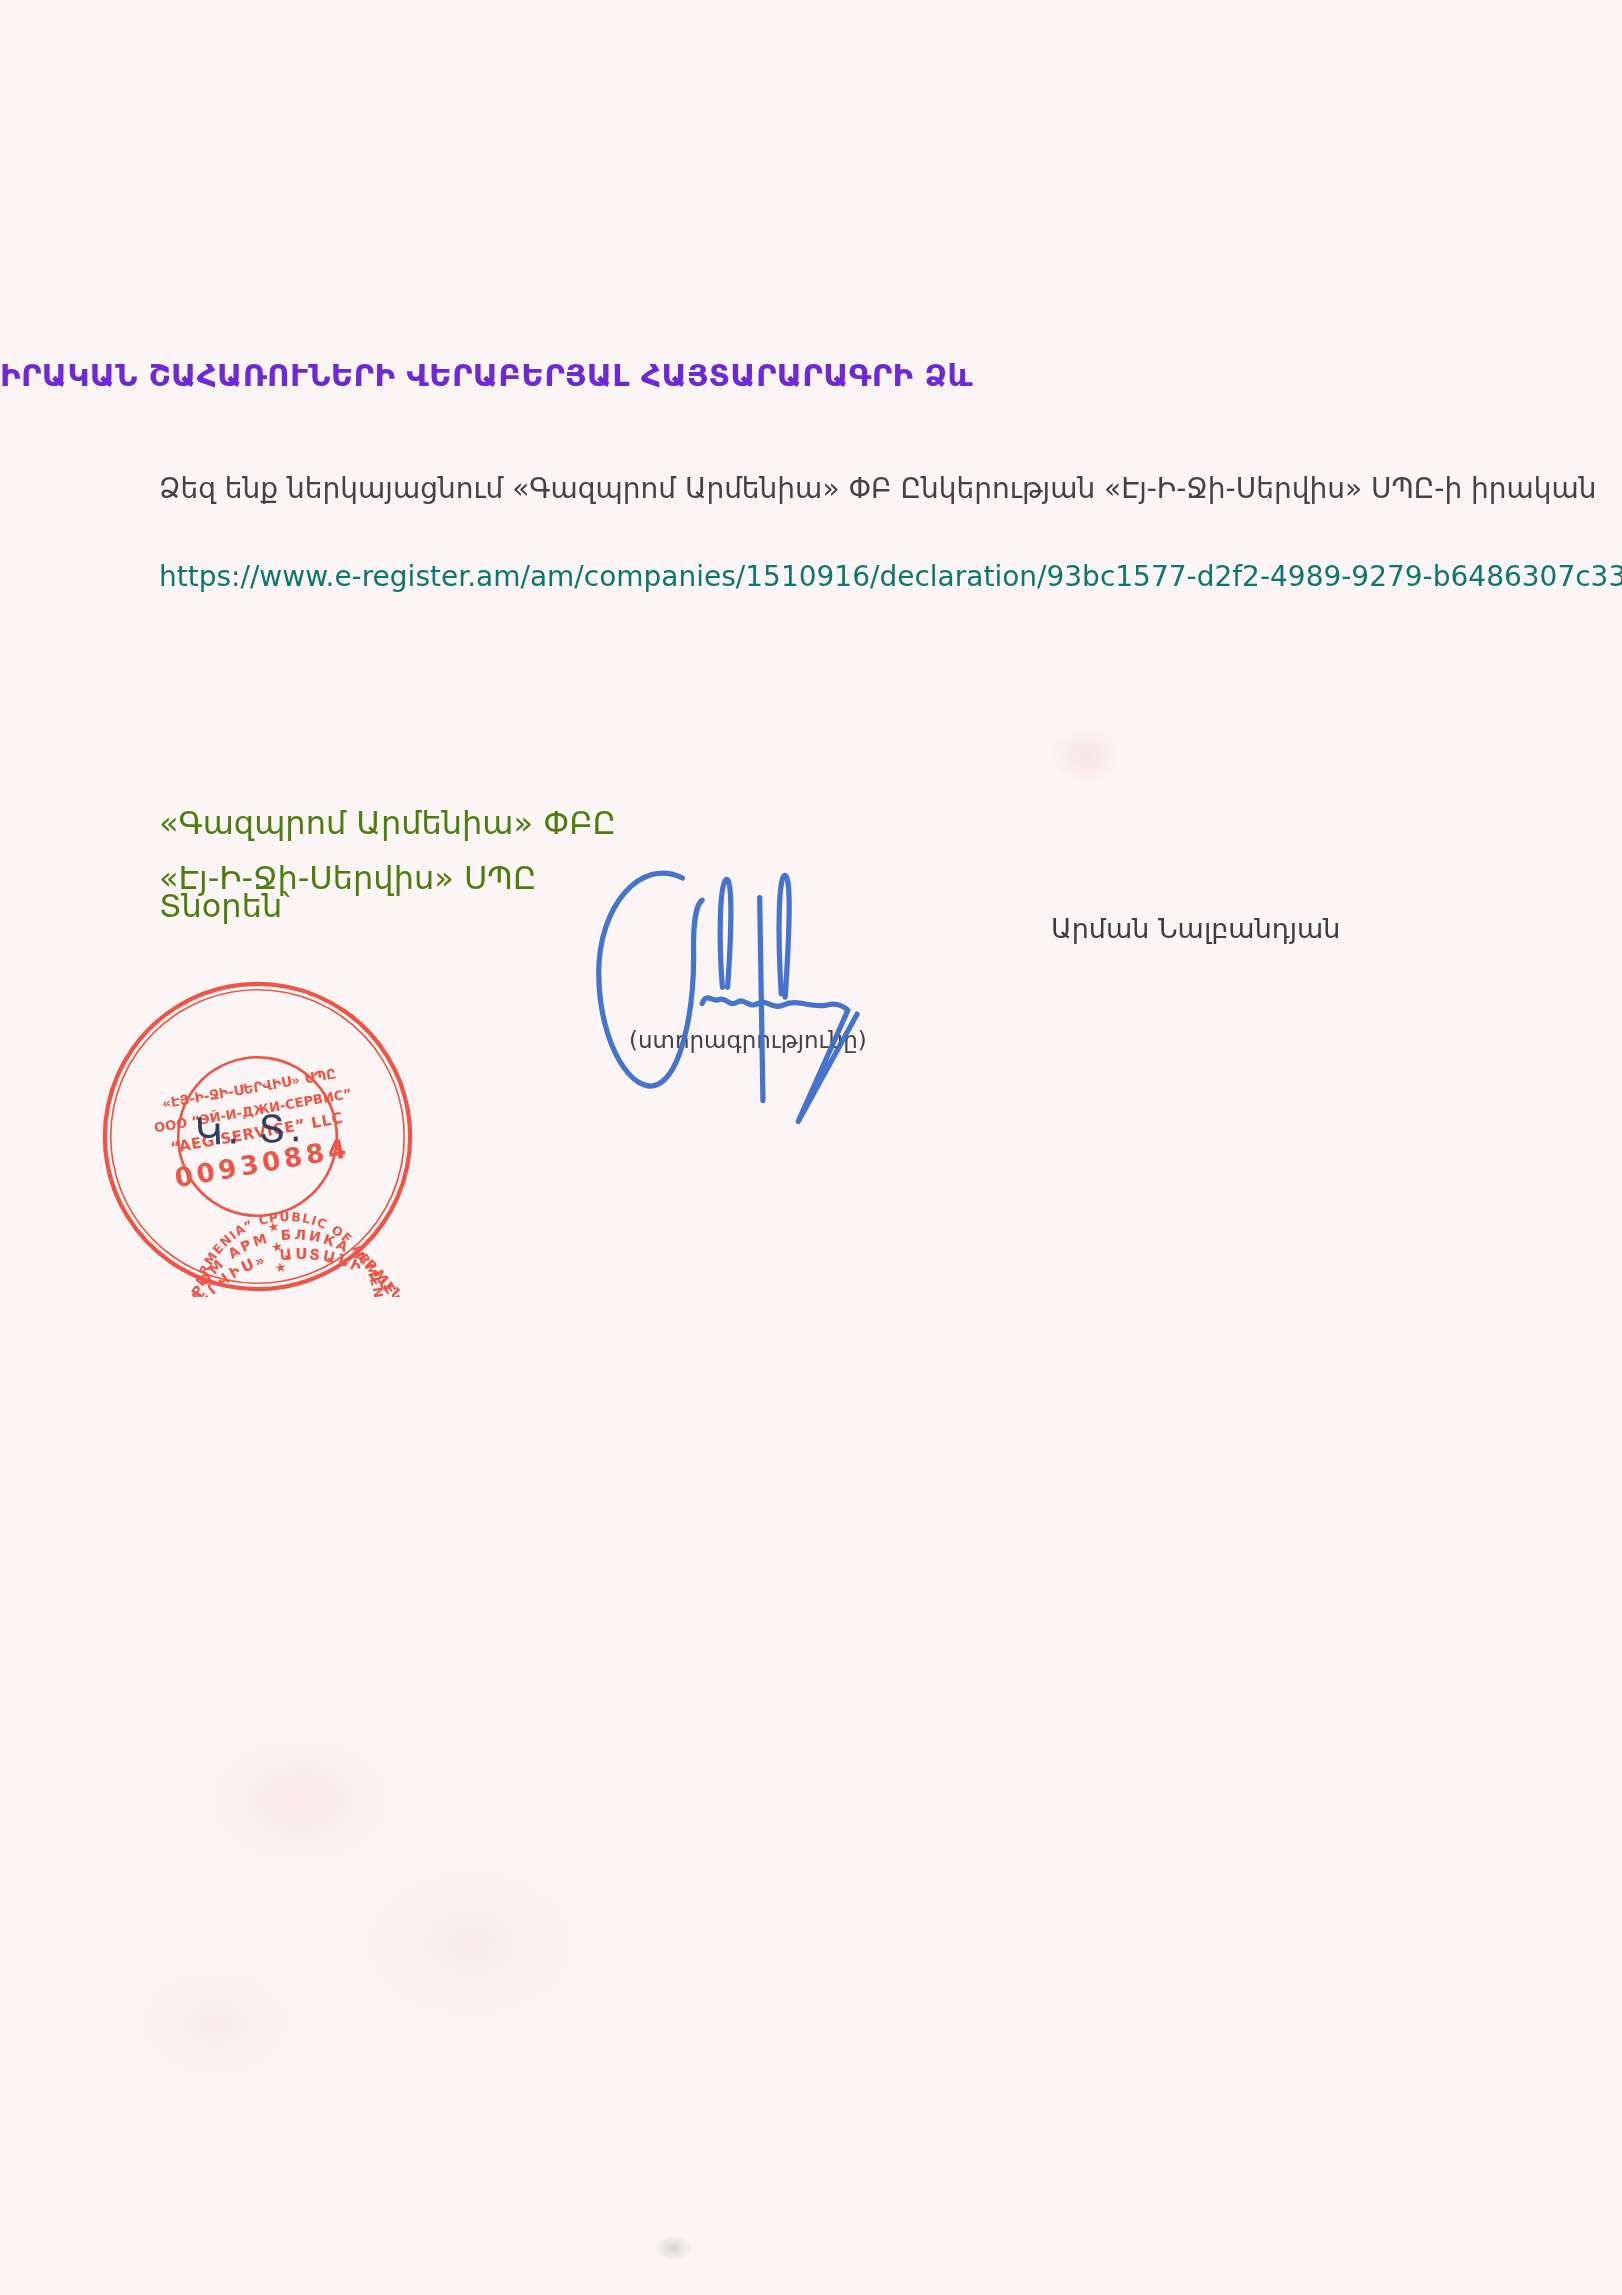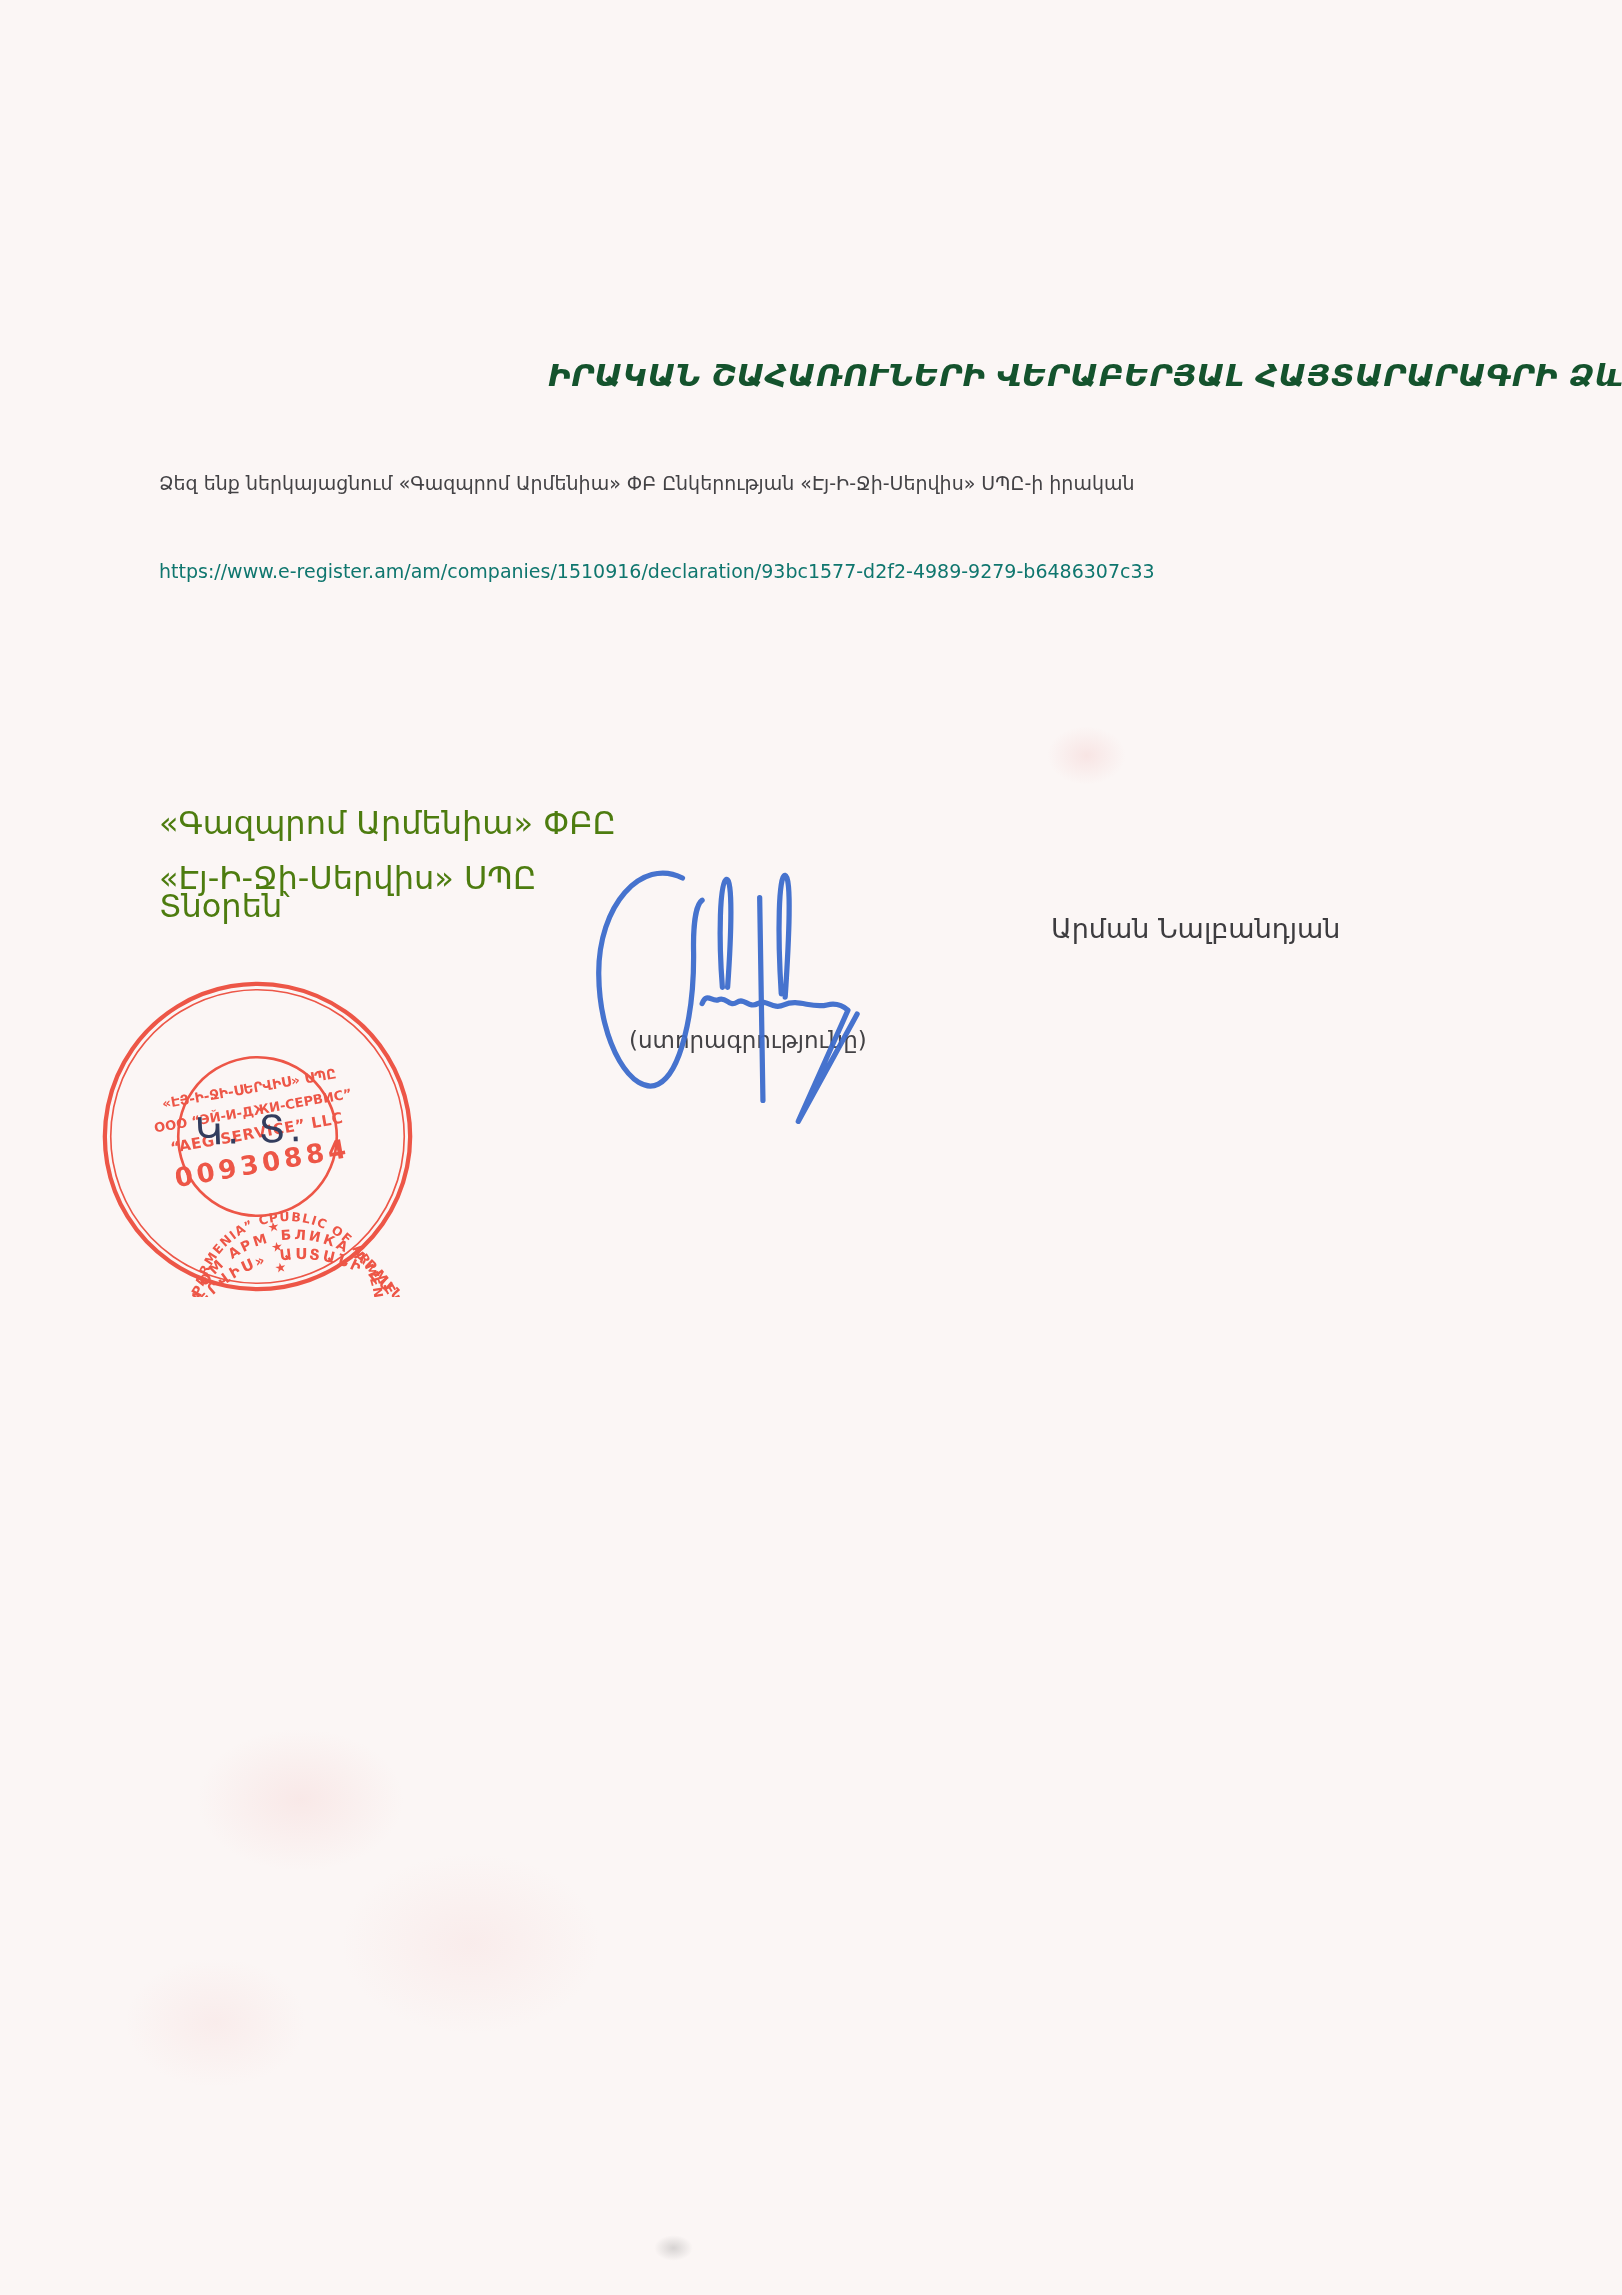--- a/index.html
+++ b/index.html
@@ -2,27 +2,26 @@
 <html style="font-size:10.5px"><head>
 <meta charset="utf-8">
 <style>
   html,body{margin:0;padding:0;background:#e8e8e8;}
   .page{
     position:relative;width:1623px;height:2295px;overflow:hidden;
     background:#fbf6f5;
     font-family:"DejaVu Sans",sans-serif;color:#403f41;
   }
   .doc-title{
-    position:absolute;top:357px;left:0;right:0;text-align:right;
-    font-size:31px;font-weight:700;letter-spacing:0.3px;color:#14532d;
+    position:absolute;top:357px;left:0;right:0;text-align:left;
+    font-size:31px;font-weight:700;letter-spacing:0.3px;color:#6d28d9;
     white-space:pre;
-    font-style:italic;
   }
   .body-line{
-    position:absolute;left:159px;font-size:19px;color:#434245;white-space:pre;
+    position:absolute;left:159px;font-size:28px;color:#434245;white-space:pre;
   }
   .line1{top:472px;}
   .line2{top:517px;}
   .url-line{top:560px;color:#0f766e;}
   .signer-line{
     position:absolute;left:159px;font-size:32px;color:#4d7c0f;white-space:pre;
   }
   .company1{top:804px;}
   .company2{top:859px;}
   .role{top:887px;}

